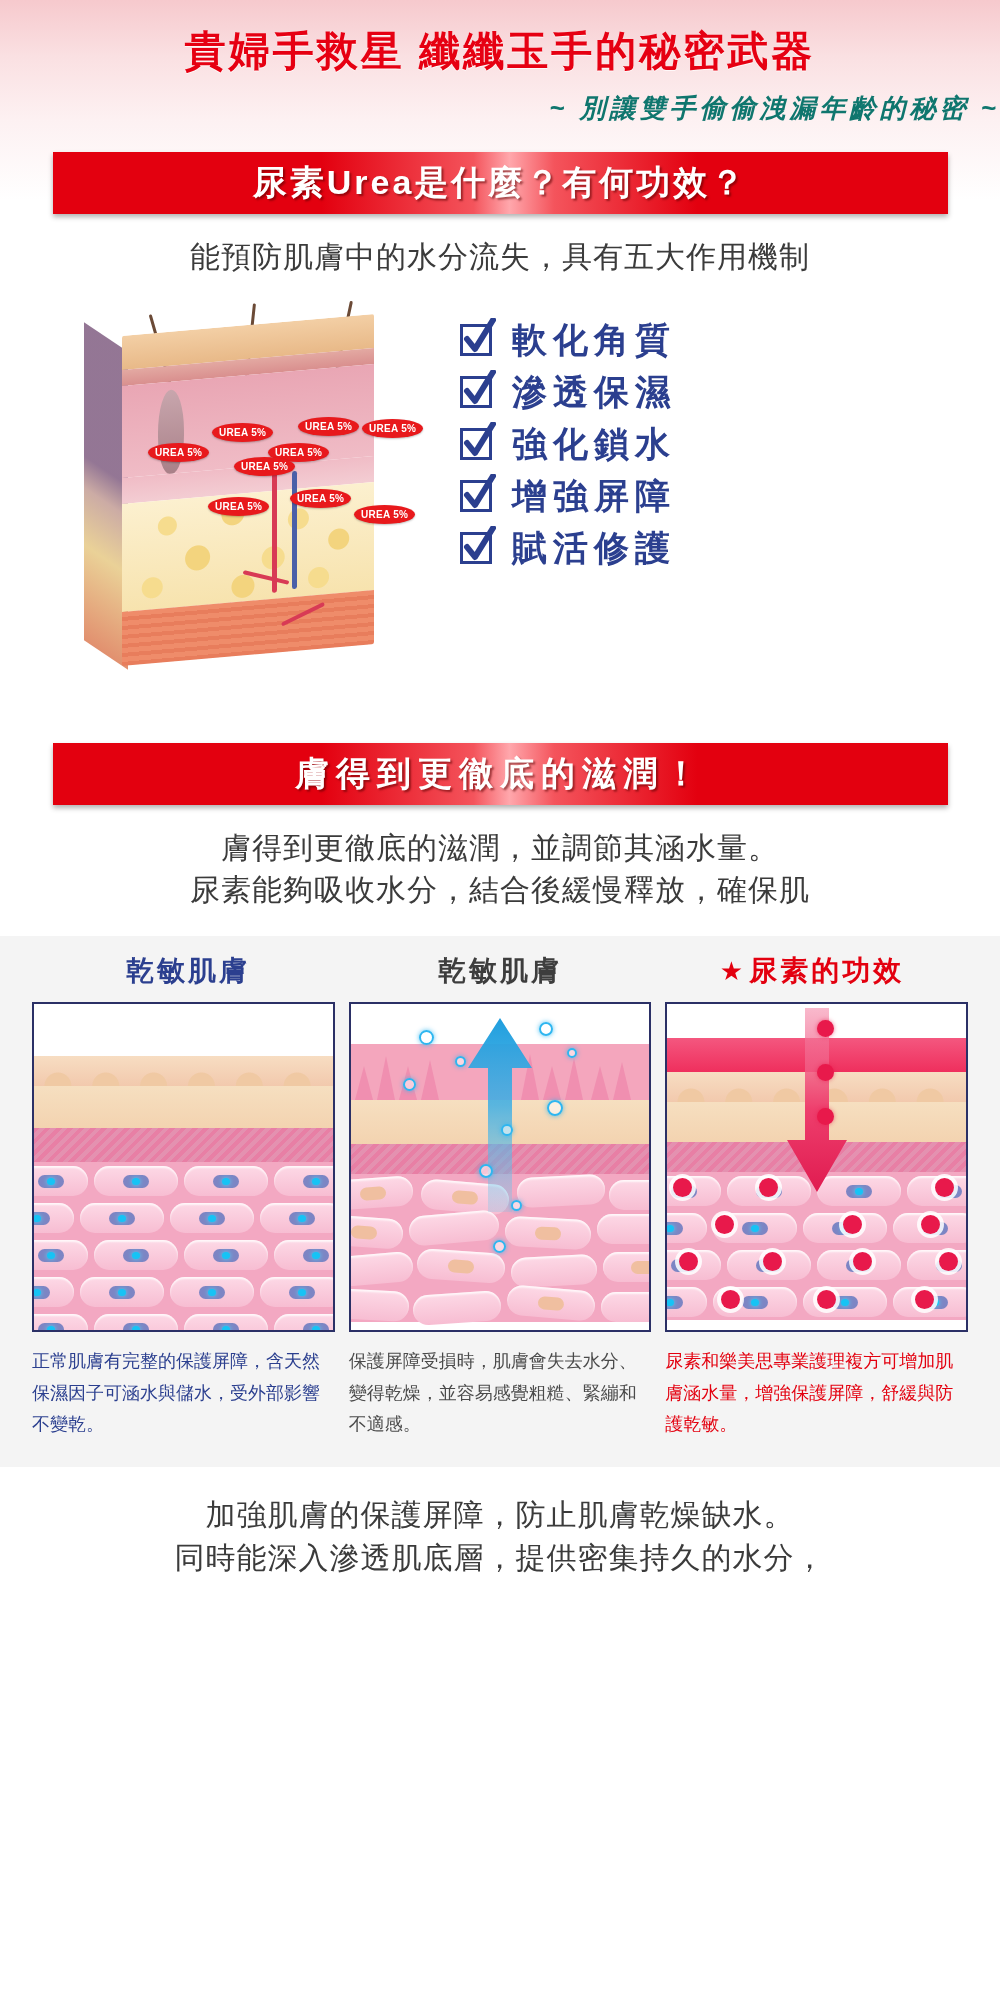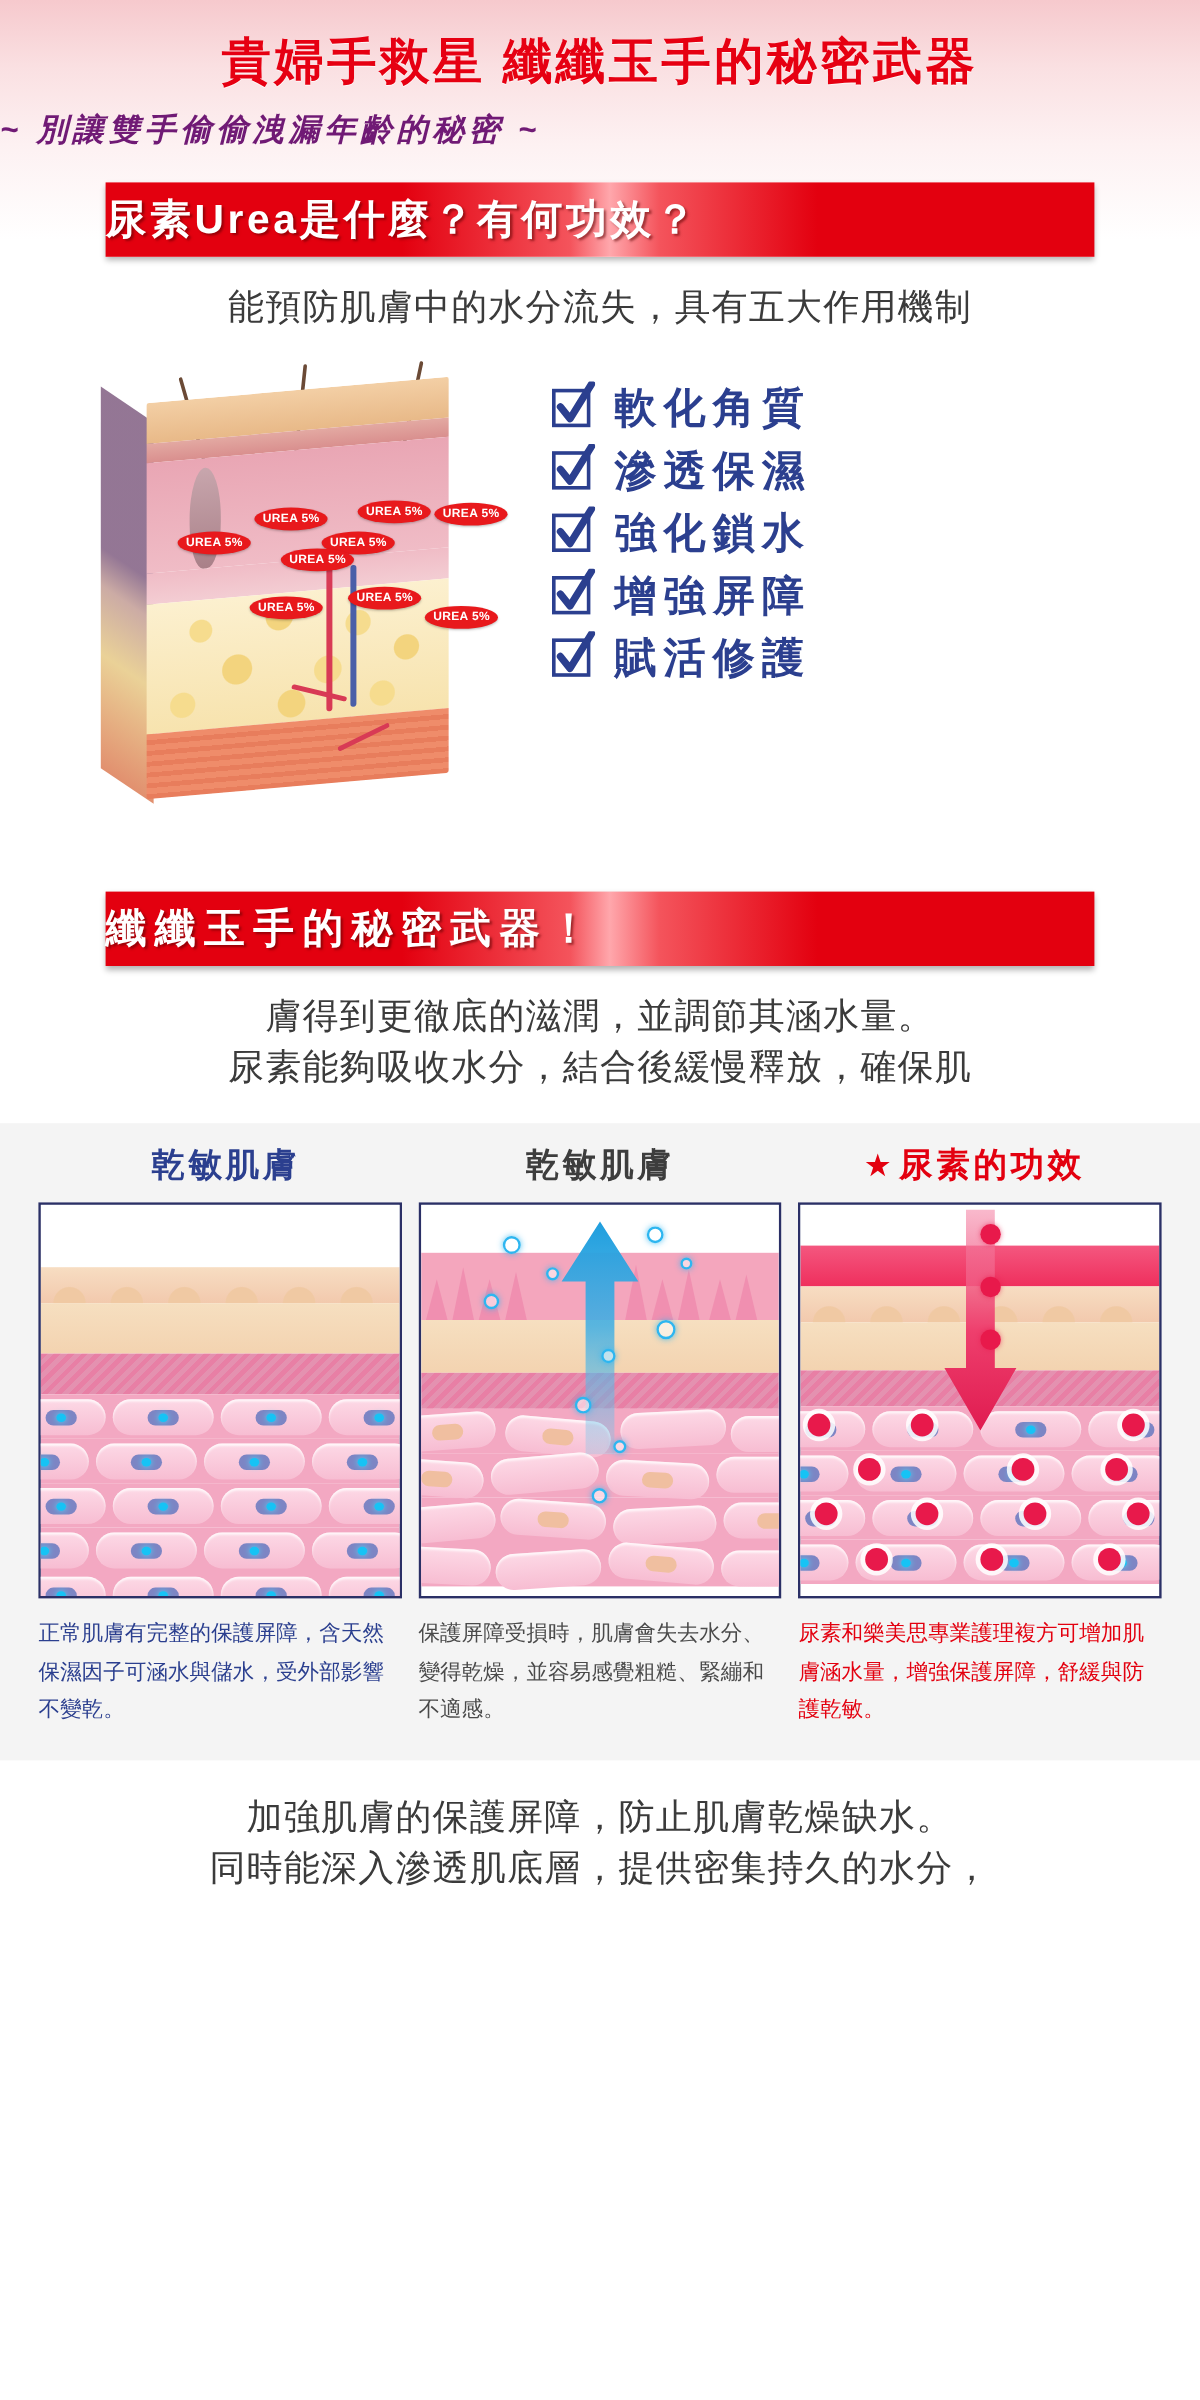--- a/index.html
+++ b/index.html
@@ -24,37 +24,37 @@
     text-align:center;
     color:#e60012;
     font-weight:bold;
     font-size:41px;
     letter-spacing:3px;
     padding-top:26px;
     line-height:1.25;
     text-shadow:0 1px 0 rgba(255,255,255,.75);
   }
   .subline{
-    text-align:left;
-    color:#701a75;
+    text-align:right;
+    color:#0f766e;
     font-style:italic;
     font-weight:bold;
     font-size:26px;
     letter-spacing:4px;
     margin-top:14px;
   }
 
   
   .banner{
     margin:26px auto 14px;
-    width:824px;
+    width:895px;
     height:62px;
     background:linear-gradient(to right,#e3000f 0%,#e3000f 30%,#f4545c 47%,#ffa7ac 51%,#f4545c 56%,#e3000f 72%,#e3000f 100%);
     box-shadow:0 3px 5px rgba(0,0,0,.30);
-    display:flex; align-items:center; justify-content:flex-start;
+    display:flex; align-items:center; justify-content:center;
   }
   .banner span{
     color:#ffffff;
     font-weight:bold;
     font-size:34px;
     letter-spacing:3px;
     text-shadow:2px 2px 2px rgba(90,0,0,.55);
     white-space:nowrap;
   }
   .banner.b2 span{ letter-spacing:7px; }
@@ -345,21 +345,21 @@
           <svg class="tick" viewBox="0 0 34 38">
             <path d="M5 21 L13 31 L31 2" fill="none" stroke="#2b3f8f" stroke-width="6" stroke-linecap="round" stroke-linejoin="round"></path>
           </svg>
         </span>
         <span class="check-label">賦活修護</span>
       </div>
     </div>
   </div>
 
   <div class="banner b2">
-    <span>纖纖玉手的秘密武器！</span>
+    <span>膚得到更徹底的滋潤！</span>
   </div>
 
   <div class="para">
     <div>膚得到更徹底的滋潤，並調節其涵水量。</div>
     <div>尿素能夠吸收水分，結合後緩慢釋放，確保肌</div>
   </div>
 
   <div class="compare">
 
     <div class="cmp-heads">

